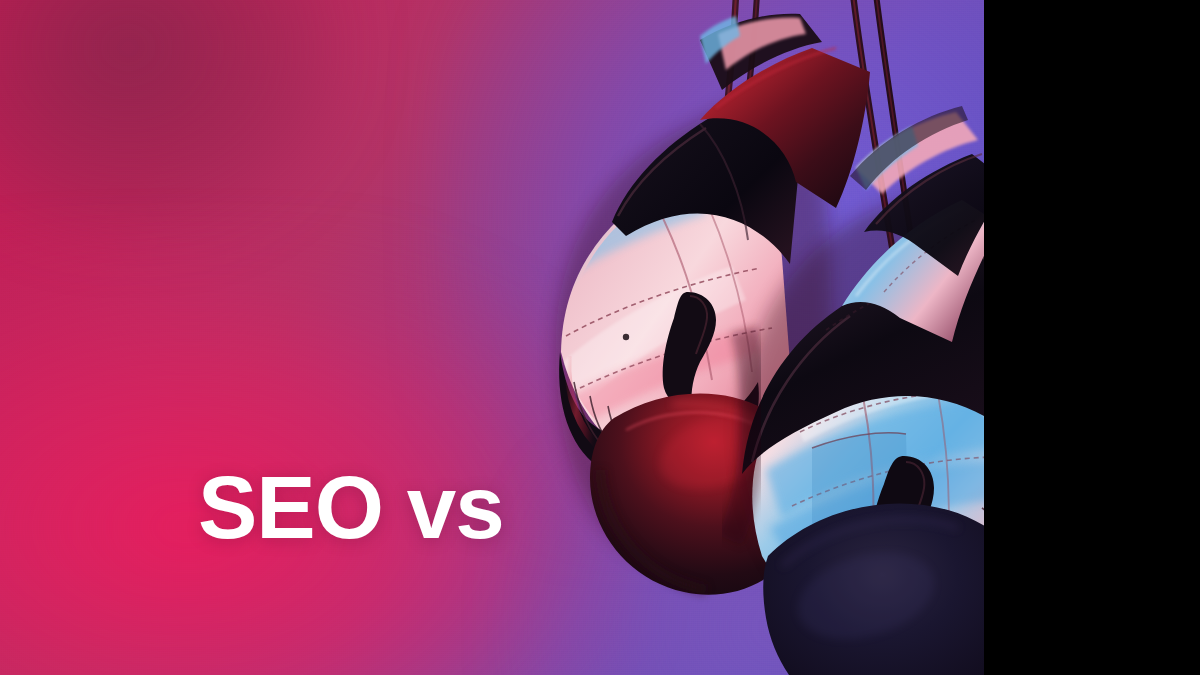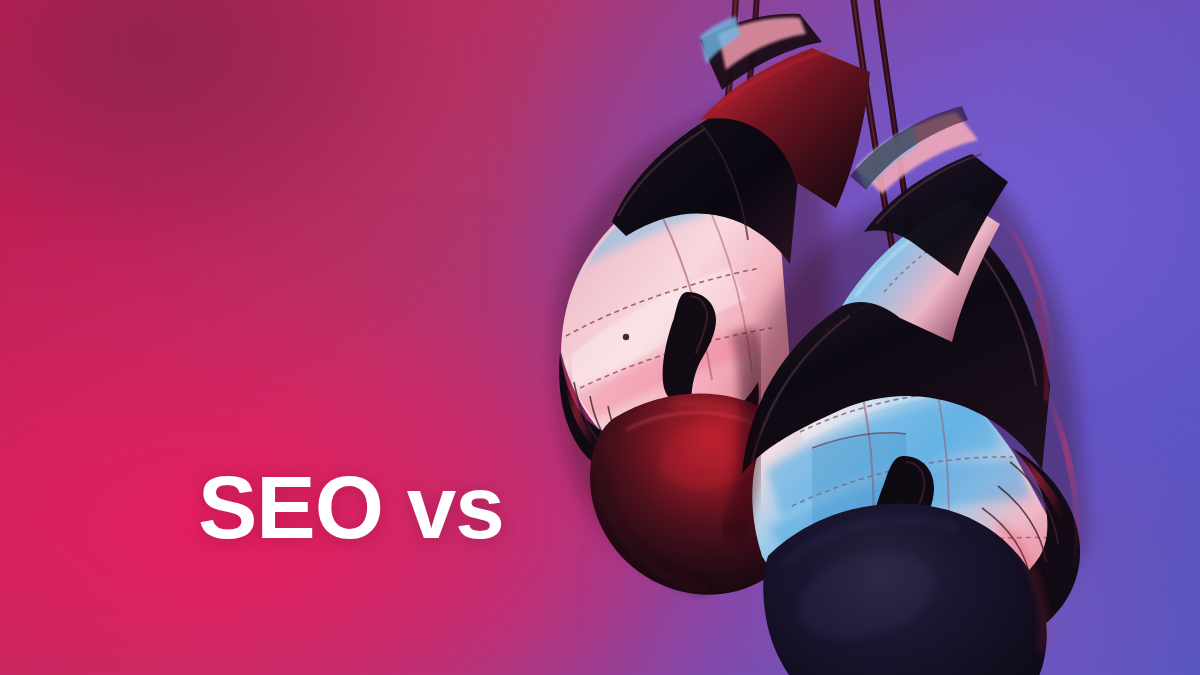--- a/index.html
+++ b/index.html
@@ -1,18 +1,18 @@
 <!DOCTYPE html>
 <html><head>
 <meta charset="utf-8">
 <style>
   html,body{margin:0;padding:0;background:#000;}
   #stage{
     position:relative;
-    width:1200px;height:675px;
+    width:984px;height:675px;
     overflow:hidden;
     font-family:"Liberation Sans", sans-serif;
   }
   
   .bg-base{
     position:absolute;inset:0;
     background:linear-gradient(120deg,
        #c51a52 0%,
        #bf2358 18%,
        #b23264 34%,

